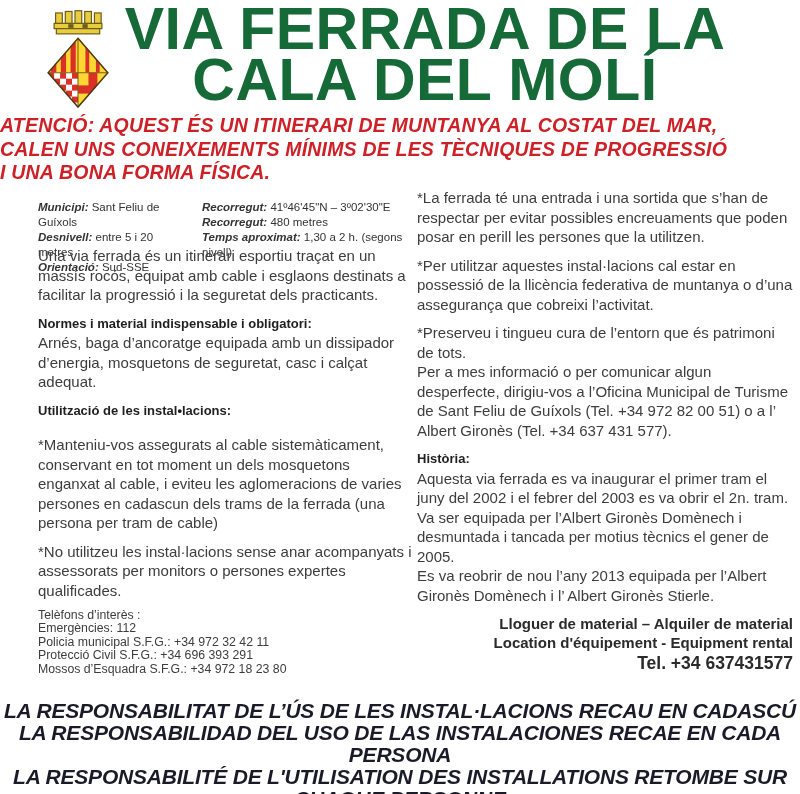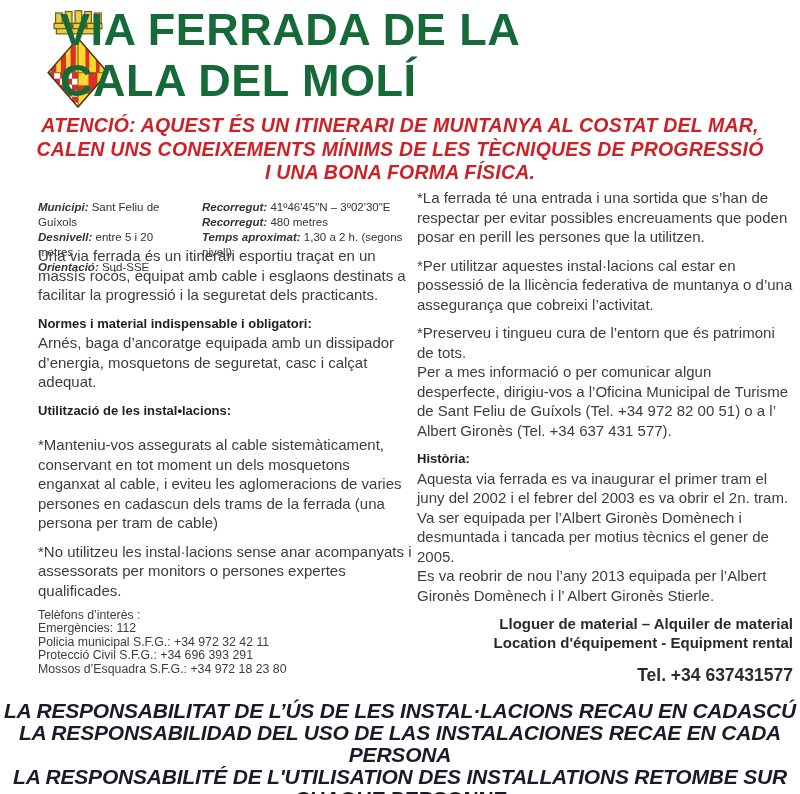--- a/index.html
+++ b/index.html
@@ -6,28 +6,28 @@
   .page {
     position:relative; width:800px; height:794px; background:#ffffff;
     font-family:"Liberation Sans", sans-serif; color:var(--body-text,#3d3d3d);
     overflow:hidden;
   }
   
   .crest { position:absolute; left:33px; top:4px; width:90px; height:112px; }
 
   
   .title {
-    position:absolute; left:60px; right:10px; top:4px; text-align:left;
-    color:var(--title-green,#166a38); font-weight:bold; font-size:45px;
+    position:absolute; left:60px; right:10px; top:4px; text-align:center;
+    color:var(--title-green,#166a38); font-weight:bold; font-size:59px;
     line-height:51px; letter-spacing:0.5px;
   }
 
   
   .warning {
-    position:absolute; left:0; right:0; top:114px; text-align:center;
+    position:absolute; left:0; right:0; top:114px; text-align:left;
     color:var(--warning-red,#cd2127); font-weight:bold; font-style:italic;
     font-size:19.5px; line-height:23.5px; letter-spacing:0.2px;
   }
 
   
   .info-grid { position:absolute; left:38px; top:200px; width:376px; display:flex; font-size:11.5px; line-height:15px; color:#333;gap:12px; }
   .info-col1 { width:152px; }
   .info-col2 { flex:1; }
   .info-label { font-weight:bold; font-style:italic; }
 
@@ -36,21 +36,21 @@
   .col-left  { left:38px;  top:246px; }
   .col-right { left:417px; top:188px; }
   .col p { margin:0 0 9px 0; }
   .col p.tight { margin-bottom:0; }
   .col h3 { font-size:13px; line-height:19.5px; font-weight:bold; color:#1f1f1f; margin:4px 0 0 0; }
   .col h3.gap-after { margin-bottom:15px; }
 
   .phones { margin-top:0; font-size:12.3px; line-height:13.4px; }
 
   .rental { margin-top:8px; text-align:right; font-weight:bold; color:#2b2b2b; font-size:15px; line-height:19px; }
-  .rental-tel { font-size:17.5px; line-height:23px;margin-top:12px; }
+  .rental-tel { font-size:17.5px; line-height:23px; }
 
   
   .footer {
     position:absolute; left:0; right:0; top:700px; text-align:center;
     color:var(--footer-dark,#1a1a28); font-weight:bold; font-style:italic;
     font-size:21px; line-height:22px; letter-spacing:-0.2px;
   }
 </style>
 </head>
 <body>

